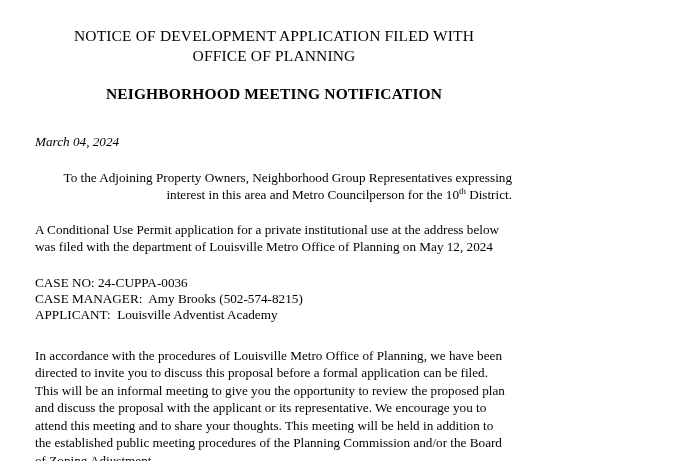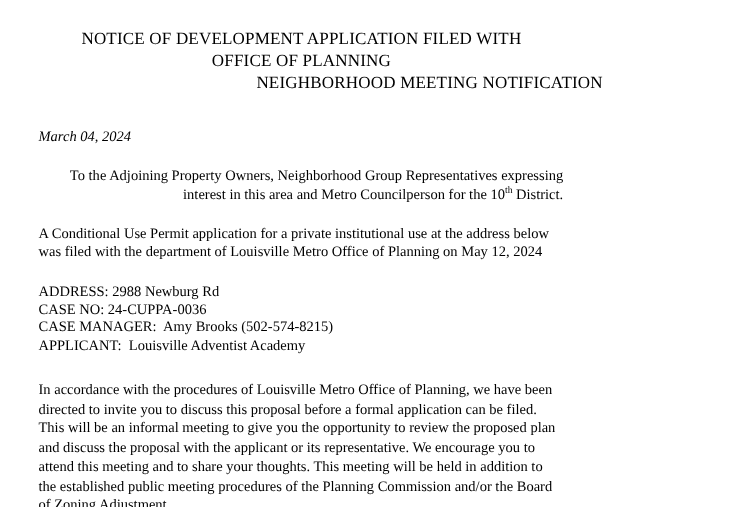--- a/index.html
+++ b/index.html
@@ -29,25 +29,27 @@
     padding-top: 26px;
     text-align: center;
   }
   .title-line {
     font-size: 15.5px;
     line-height: 20px;
     letter-spacing: 0.15px;
     white-space: nowrap;
   }
   .subtitle {
+    margin-top: 18px;
     font-size: 15.5px;
     line-height: 20px;
     letter-spacing: 0.15px;
-    text-align: right;
+    text-align: center;
     white-space: nowrap;
+    font-weight: bold;
   }
 
   
   .body-block {
     margin-left: 35px;
     margin-right: 36px;
     font-size: 13.2px;
     line-height: 17.5px;
     text-align: left;
   }
@@ -99,21 +101,20 @@
 
   <div class="body-block">
 
     <div class="date-line">March 04, 2024</div>
 
     <p class="para"><span>To the Adjoining Property Owners, Neighborhood Group Representatives expressing interest in this area and Metro Councilperson for the 10</span><sup>th</sup><span> District.</span></p>
 
     <p class="para-tight">A Conditional Use Permit application for a private institutional use at the address below was filed with the department of Louisville Metro Office of Planning on May 12, 2024</p>
 
     <ul class="details">
-      <li><span>ADDRESS:</span><span> 2988 Newburg Rd</span></li>
       <li><span>CASE NO:</span><span> 24-CUPPA-0036</span></li>
       <li><span>CASE MANAGER:</span><span>  Amy Brooks (502-574-8215)</span></li>
       <li><span>APPLICANT:</span><span>  Louisville Adventist Academy</span></li>
     </ul>
 
     <p class="final-para">In accordance with the procedures of Louisville Metro Office of Planning, we have been directed to invite you to discuss this proposal before a formal application can be filed. This will be an informal meeting to give you the opportunity to review the proposed plan and discuss the proposal with the applicant or its representative.  We encourage you to attend this meeting and to share your thoughts.  This meeting will be held in addition to the established public meeting procedures of the Planning Commission and/or the Board of Zoning Adjustment.</p>
 
   </div>
 </div>
 

